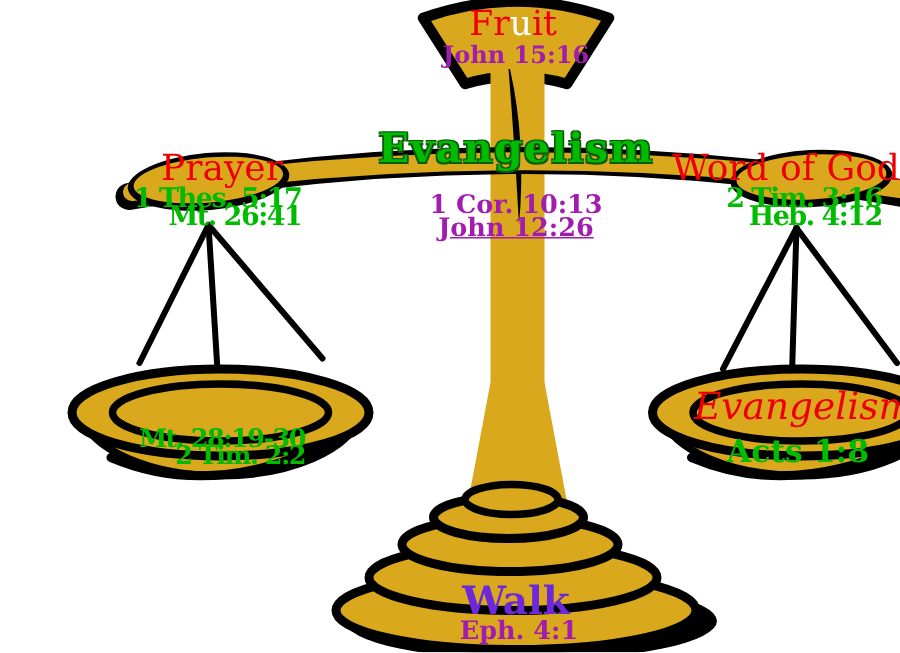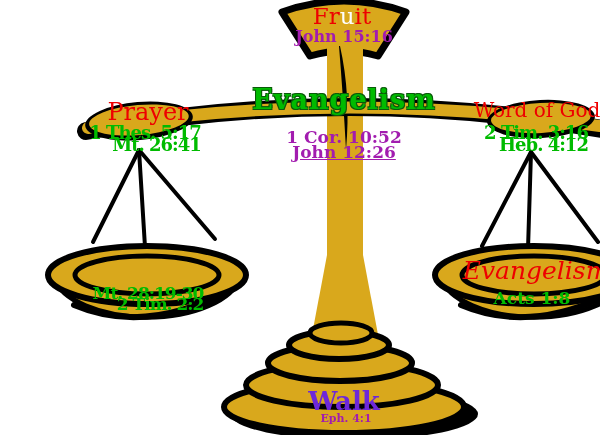--- a/index.html
+++ b/index.html
@@ -17,30 +17,30 @@
   .fruit-verse{top:29px;left:300px;font-size:16px;}
   .servanthood{
     top:86px;left:300px;font-size:27px;font-weight:bold;color:#00bb00;
     text-shadow:1px 1px 0 #0a5a0a,-1px -1px 0 #0a5a0a,1px -1px 0 #0a5a0a,-1px 1px 0 #0a5a0a;
     letter-spacing:1px;
   }
   .beam-verse1{top:114px;left:300px;font-size:17px;}
   .beam-verse2{top:129px;left:300px;font-size:17px;}
   .beam-verse3{top:144px;left:300px;font-size:17px;text-decoration:underline;}
   .prayer{top:100px;left:104px;font-size:24px;}
-  .word-of-god{top:100px;left:493px;font-size:20px;}
+  .word-of-god{top:100px;left:480px;font-size:24px;}
   .overlap-verses{font-size:18px;line-height:12px;letter-spacing:-1px;}
   .overlap-left-arm{top:127px;left:101px;}
   .overlap-right-arm{top:127px;left:492px;}
   .discipleship{top:258px;left:106px;font-size:25px;}
   .evangelism{top:258px;left:492px;font-size:25px;font-style:italic;}
   .overlap-left-pan{top:288px;left:104px;font-size:17px;line-height:11px;}
-  .evangelism-verse{top:290px;left:488px;font-size:17px;}
+  .evangelism-verse{top:290px;left:488px;font-size:21px;}
   .walk{top:388px;left:300px;font-size:26px;color:#6d28d9;font-weight:600;}
-  .walk-verse{top:413px;left:302px;font-size:11px;}
+  .walk-verse{top:413px;left:302px;font-size:17px;}
 </style>
 </head>
 <body>
 
 <div id="stage">
 
   <svg id="scale-svg" width="600" height="435" viewBox="0 0 600 435">
 
     <g>
       <path d="M 238,12 Q 300,-10 362,12 L 334,56 Q 300,46 266,56 Z" fill="#d9a81c" stroke="#000" stroke-width="7" stroke-linejoin="round"></path>
@@ -95,21 +95,21 @@
       <ellipse cx="296" cy="363" rx="72" ry="18" fill="#d9a81c" stroke="#000" stroke-width="6"></ellipse>
       <ellipse cx="295" cy="345" rx="50" ry="14" fill="#d9a81c" stroke="#000" stroke-width="6"></ellipse>
       <ellipse cx="297" cy="333" rx="31" ry="10" fill="#d9a81c" stroke="#000" stroke-width="5"></ellipse>
     </g>
   </svg>
 
   <div class="lbl fruit title-red"><span>Fr</span><span class="u-white">u</span><span>it</span></div>
   <div class="lbl fruit-verse verse-dark">John 15:16</div>
 
   <div class="lbl servanthood">Evangelism</div>
-  <div class="lbl beam-verse2 verse-dark">1 Cor. 10:52</div>
+  <div class="lbl beam-verse2 verse-dark">1 Cor. 10:13</div>
   <div class="lbl beam-verse3 verse-dark">John 12:26</div>
 
   <div class="lbl prayer title-red">Prayer</div>
   <div class="lbl overlap-left-arm overlap-verses verse-bright">
     <div>1 Thes. 5:17</div>
     <div>Mt. 26:41</div>
   </div>
 
   <div class="lbl word-of-god title-red">Word of God</div>
   <div class="lbl overlap-right-arm overlap-verses verse-bright">

